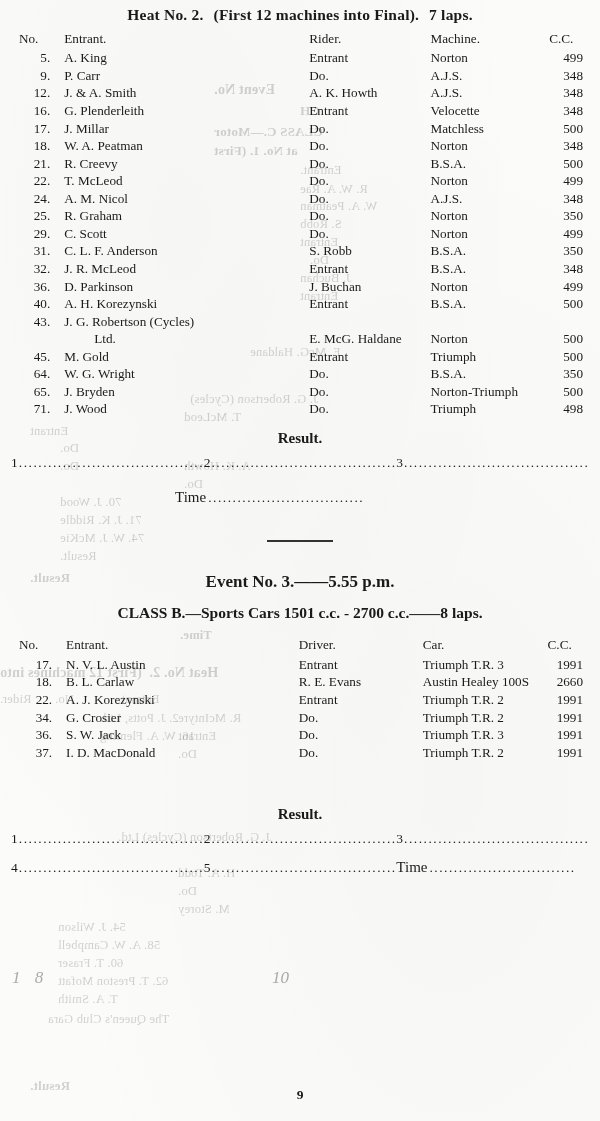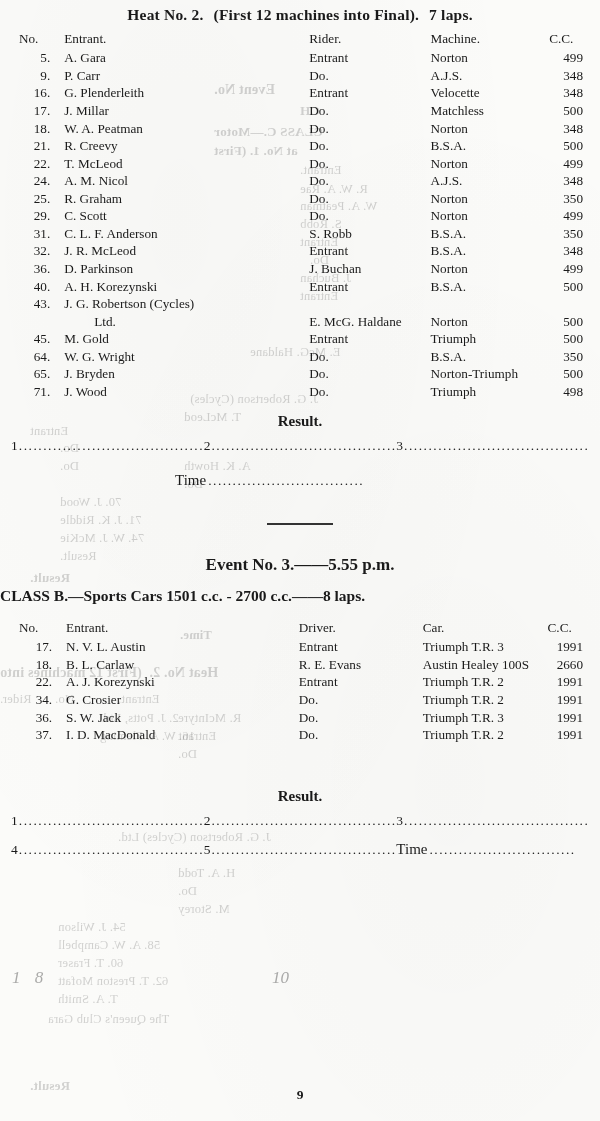--- a/index.html
+++ b/index.html
@@ -126,21 +126,21 @@
     margin: 34px auto 0 auto;
   }
 
   .event-title {
     text-align: center;
     font-weight: bold;
     font-size: 17px;
     margin-top: 30px;
   }
   .class-title {
-    text-align: left;
+    text-align: center;
     font-weight: bold;
     font-size: 15.5px;
     margin-top: 12px;
   }
 
   .page-num {
     position: absolute;
     bottom: 18px;
     left: 0;
     width: 600px;
@@ -220,29 +220,36 @@
           <th class="col-no">No.</th>
           <th class="col-ent">Entrant.</th>
           <th class="col-rider">Rider.</th>
           <th class="col-mach">Machine.</th>
           <th class="col-cc">C.C.</th>
         </tr>
       </thead>
       <tbody>
         <tr>
             <td class="col-no">5.</td>
-            <td class="col-ent">A. Gara</td>
+            <td class="col-ent">A. King</td>
             <td class="col-rider">Entrant</td>
             <td class="col-mach">Norton</td>
             <td class="col-cc">499</td>
           </tr>
         <tr>
             <td class="col-no">9.</td>
             <td class="col-ent">P. Carr</td>
             <td class="col-rider">Do.</td>
+            <td class="col-mach">A.J.S.</td>
+            <td class="col-cc">348</td>
+          </tr>
+        <tr>
+            <td class="col-no">12.</td>
+            <td class="col-ent">J. &amp; A. Smith</td>
+            <td class="col-rider">A. K. Howth</td>
             <td class="col-mach">A.J.S.</td>
             <td class="col-cc">348</td>
           </tr>
         <tr>
             <td class="col-no">16.</td>
             <td class="col-ent">G. Plenderleith</td>
             <td class="col-rider">Entrant</td>
             <td class="col-mach">Velocette</td>
             <td class="col-cc">348</td>
           </tr>

